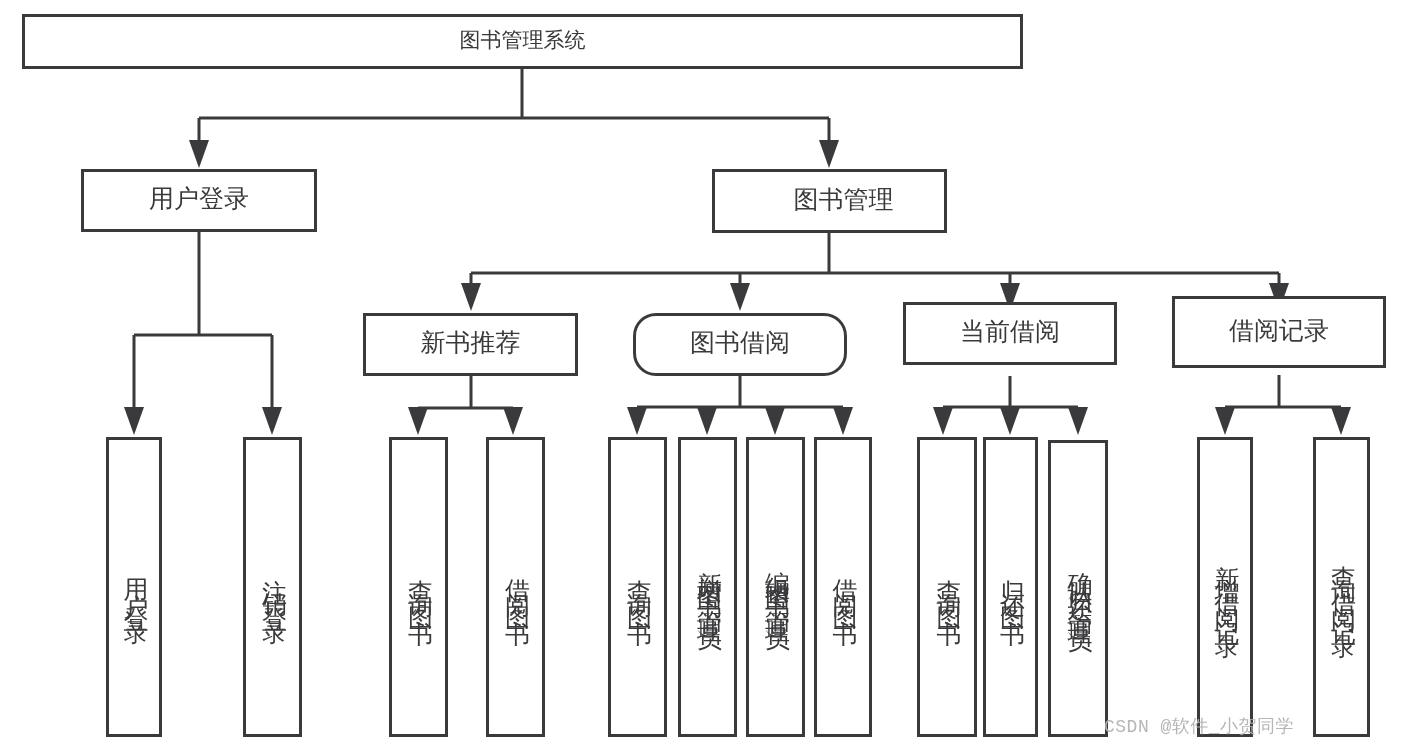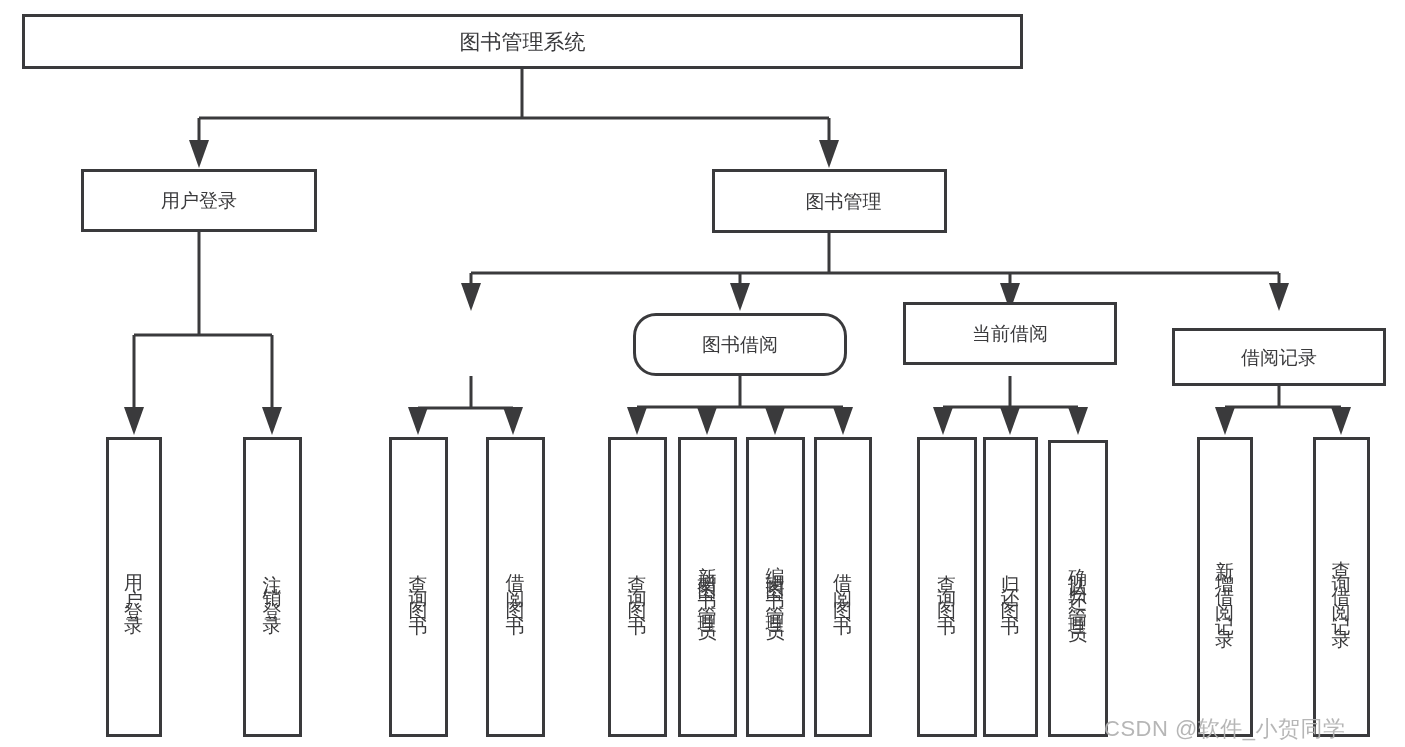--- a/index.html
+++ b/index.html
@@ -1,35 +1,35 @@
 <!DOCTYPE html>
 <html><head>
 <meta charset="utf-8">
 <style>
   html,body{margin:0;padding:0;background:#ffffff;}
   .stage{
     position:relative;width:1405px;height:747px;background:#ffffff;
-    font-family:Liberation Sans, sans-serif;
+    font-family:Liberation Mono, monospace;
     color:#3a3a3c;overflow:hidden;
   }
   svg.wires{position:absolute;left:0;top:0;z-index:0;}
   .node{
     position:absolute;box-sizing:border-box;background:#ffffff;
     border:3px solid #3a3a3c;display:flex;align-items:center;justify-content:center;
-    z-index:1;font-size:19px;line-height:1;color:#3a3a3c;text-align:center;
+    z-index:1;font-size:25px;line-height:1;color:#3a3a3c;text-align:center;
   }
   .node.root{font-size:21px;}
   .node.v span{
     writing-mode:vertical-rl;letter-spacing:14px;line-height:1;
     white-space:nowrap;
   }
   .node.v.long span{letter-spacing:8px;}
   .watermark{
     position:absolute;left:1104px;top:714px;z-index:3;
-    font-size:22px;letter-spacing:0.5px;color:rgba(178,178,178,0.95);
+    font-size:18px;letter-spacing:0.5px;color:rgba(178,178,178,0.95);
     white-space:nowrap;
   }
 </style>
 </head>
 <body>
 
 <div class="stage">
 
   <svg class="wires" width="1405" height="747" viewBox="0 0 1405 747">
     <g stroke="#3a3a3c" stroke-width="3" fill="none">
@@ -68,27 +68,30 @@
     <span>图书管理系统</span>
   </div>
 
   <div class="node" style="left:81px;top:169px;width:236px;height:63px;">
     <span>用户登录</span>
   </div>
   <div class="node" style="left:712px;top:169px;width:235px;height:64px;padding-left:28px;">
     <span>图书管理</span>
   </div>
 
+  <div class="node" style="left:363px;top:313px;width:215px;height:63px;">
+    <span>新书推荐</span>
+  </div>
   <div class="node" style="left:633px;top:313px;width:214px;height:63px;border-radius:23px;">
     <span>图书借阅</span>
   </div>
   <div class="node" style="left:903px;top:302px;width:214px;height:63px;">
     <span>当前借阅</span>
   </div>
-  <div class="node" style="left:1172px;top:328px;width:214px;height:58px;">
+  <div class="node" style="left:1172px;top:296px;width:214px;height:72px;">
     <span>借阅记录</span>
   </div>
 
   <div class="node v" style="left:106px;top:437px;width:56px;height:300px;">
     <span>用户登录</span>
   </div>
   <div class="node v" style="left:243px;top:437px;width:59px;height:300px;">
     <span>注销登录</span>
   </div>
 

